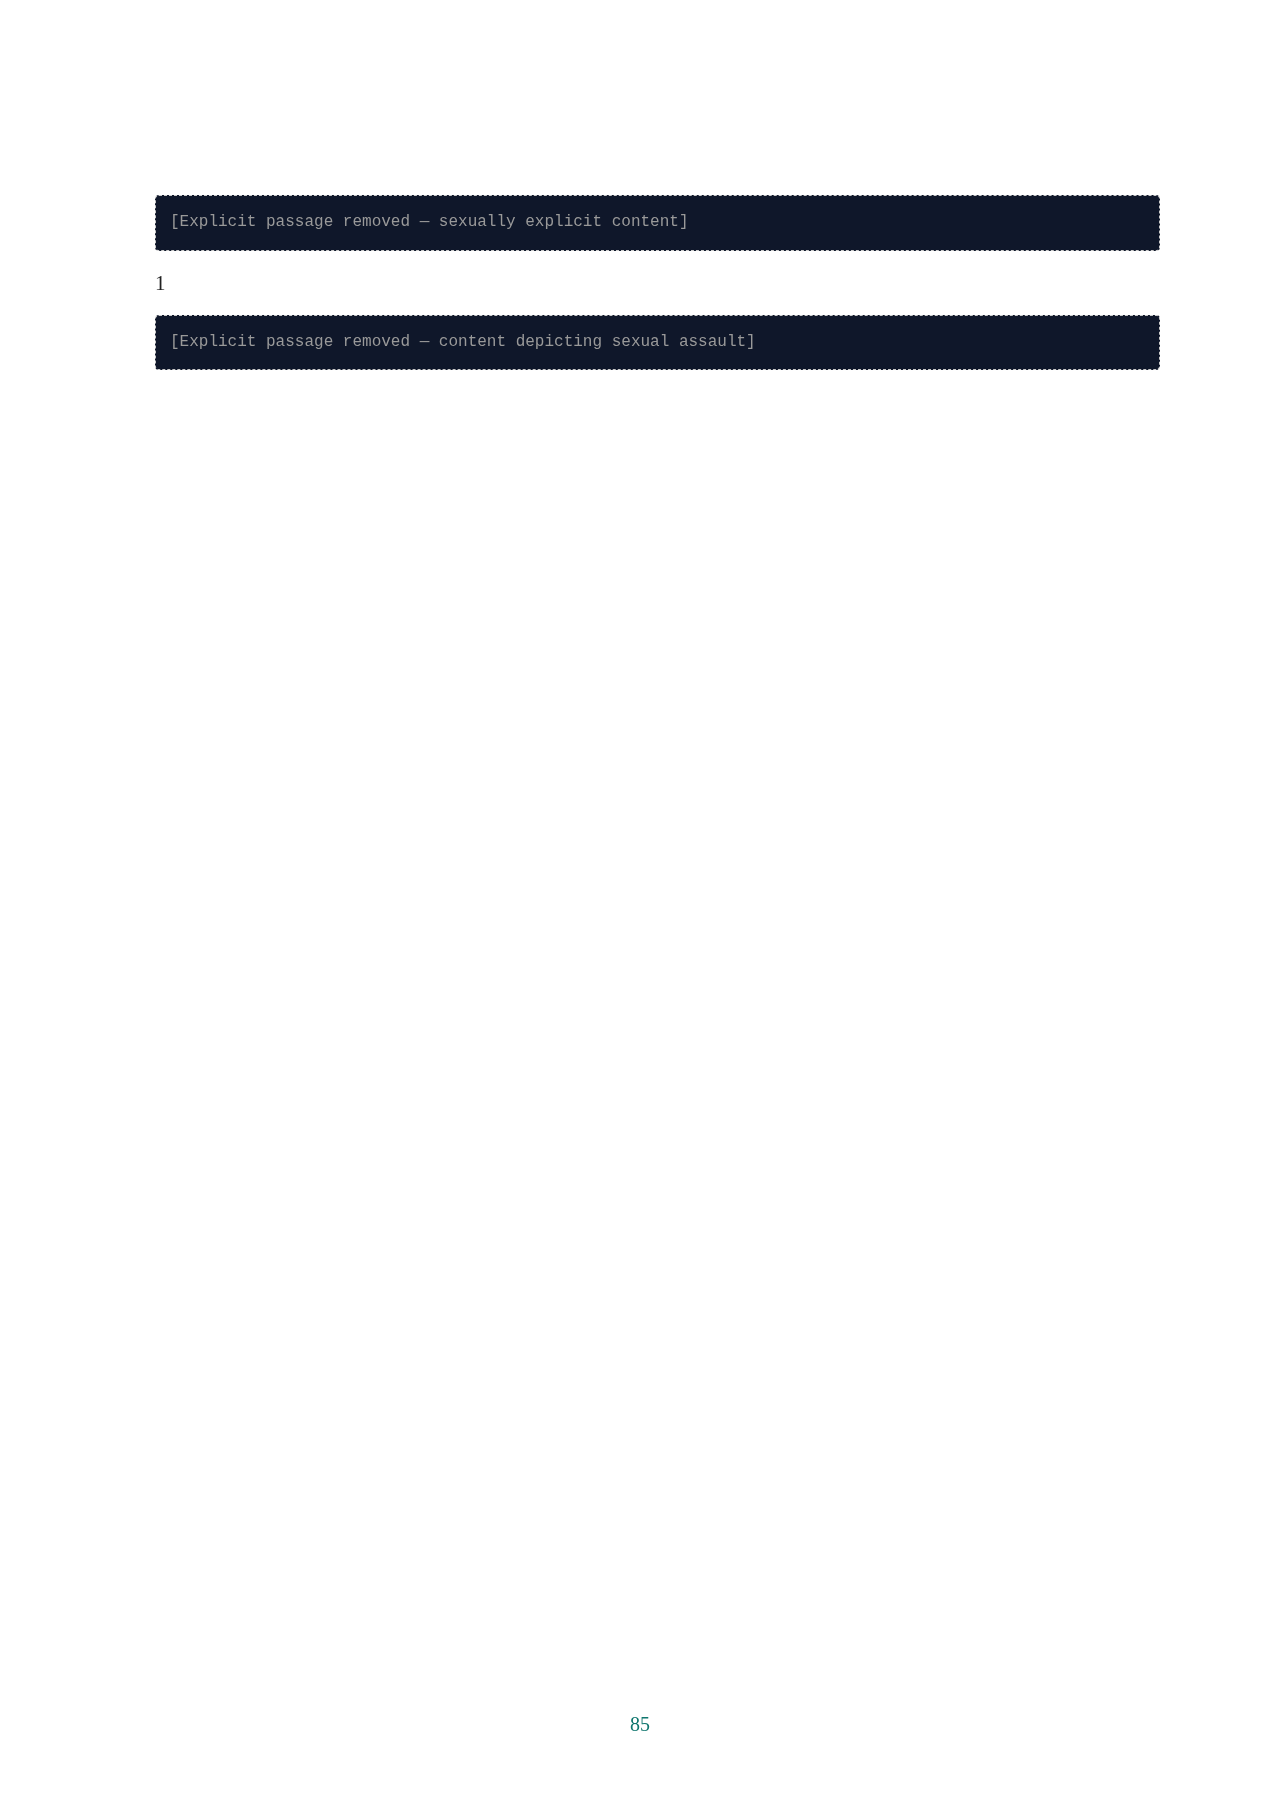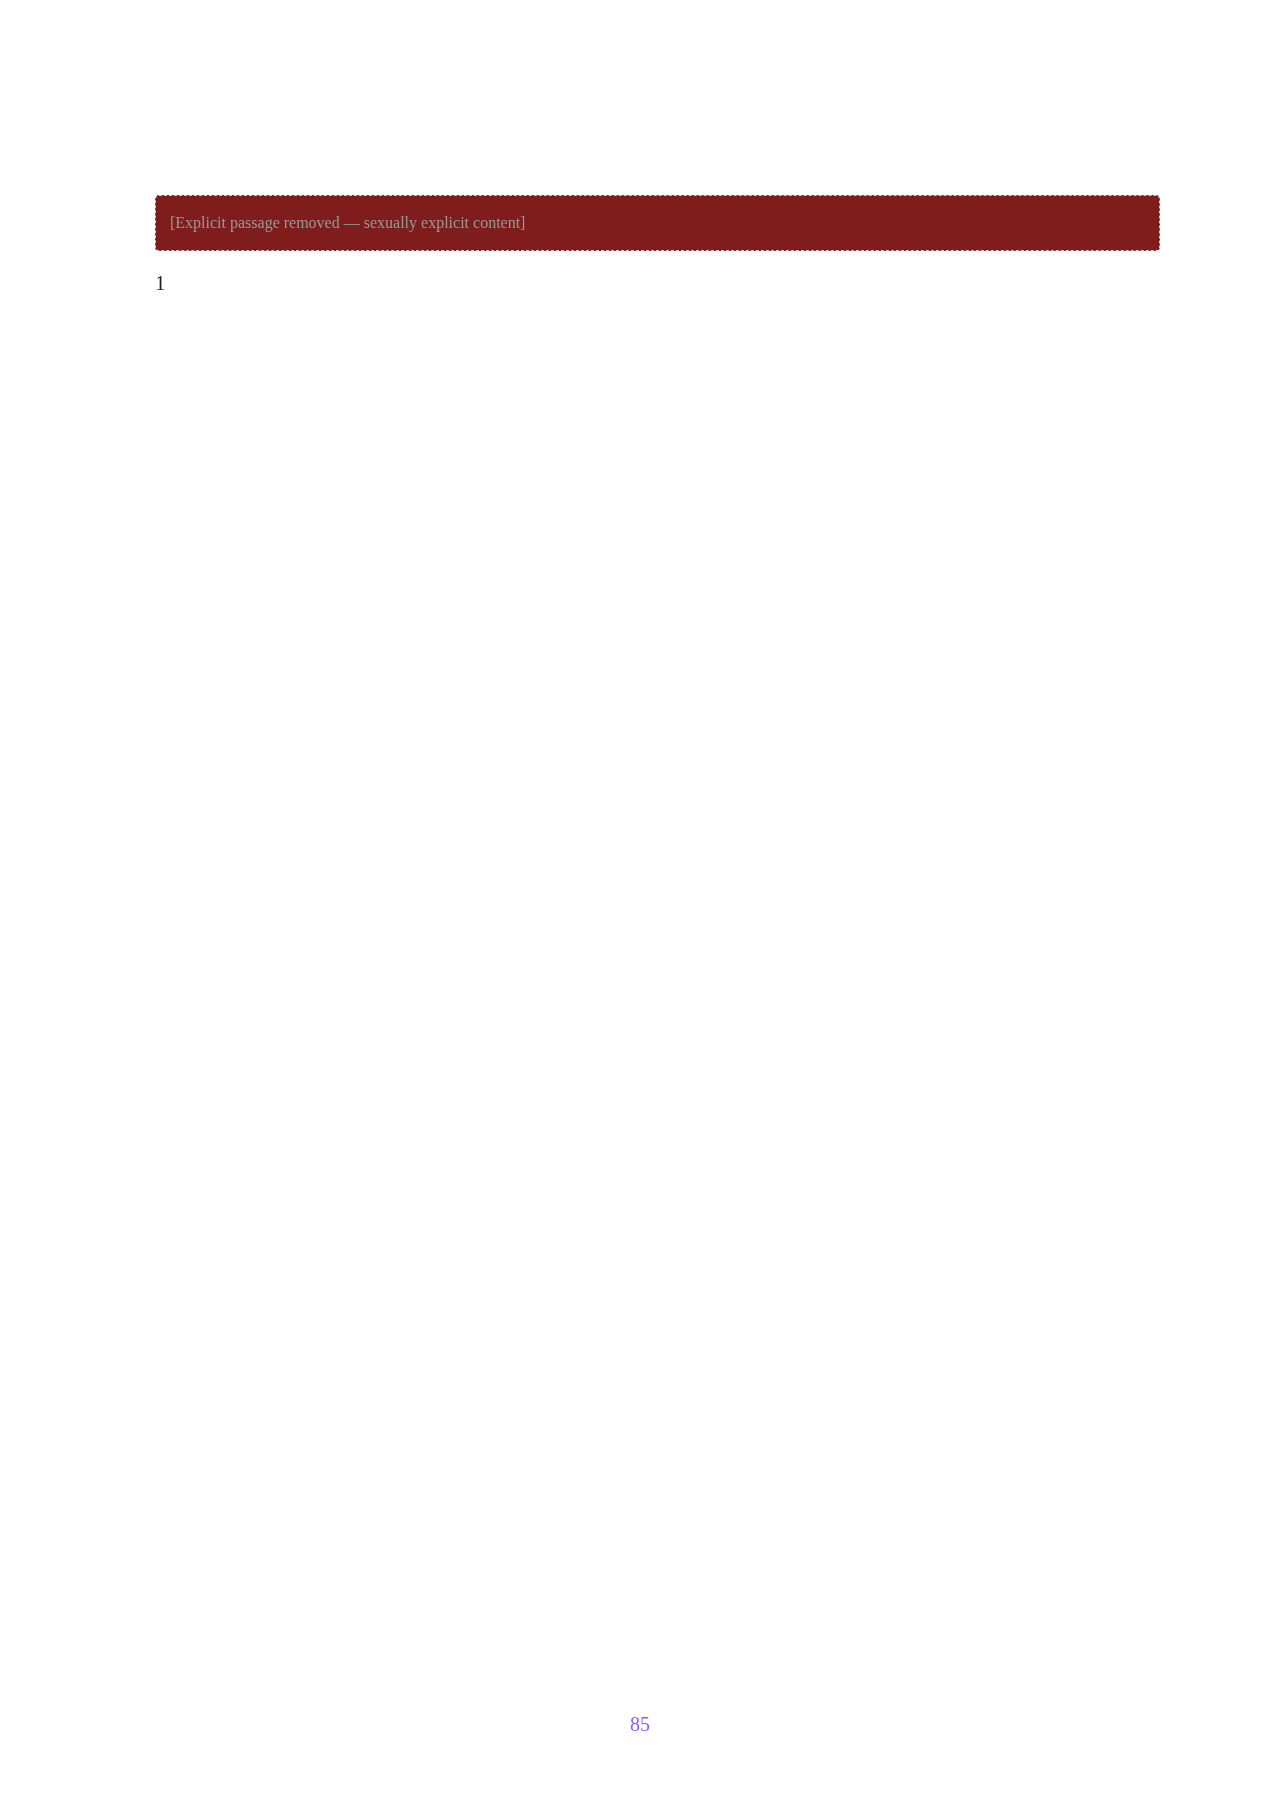--- a/index.html
+++ b/index.html
@@ -1,24 +1,25 @@
 <!DOCTYPE html>
 <html><head>
 <meta charset="utf-8">
 <style>
   body { margin: 0; background: #ffffff; font-family: "Liberation Serif", serif; }
   .page { width: 1280px; height: 1811px; position: relative; background: #ffffff; }
   .content { position: absolute; left: 155px; right: 120px; top: 185px; color: #222; font-size: 21px; line-height: 2.1; }
-  .redacted { color: #999; background: #7f1d1d; border: 1px dashed #ccc; padding: 10px 14px; margin: 10px 0; border-radius: 4px; font-family: Liberation Serif, serif; font-size: 16px; }
+  .redacted { color: #999; background: #0f172a; border: 1px dashed #ccc; padding: 10px 14px; margin: 10px 0; border-radius: 4px; font-family: Liberation Mono, monospace; font-size: 16px; }
   .chapter { margin-top: 60px; font-size: 21px; }
   .section-num { font-size: 21px; }
-  .page-number { position: absolute; bottom: 75px; left: 0; right: 0; text-align: center; font-size: 20px; color: #8b5cf6; }
+  .page-number { position: absolute; bottom: 75px; left: 0; right: 0; text-align: center; font-size: 20px; color: #0f766e; }
 </style>
 </head>
 <body>
 
 <div class="page">
   <div class="content">
     <div class="redacted">[Explicit passage removed — sexually explicit content]</div>
     <div class="section-num">1</div>
+    <div class="redacted">[Explicit passage removed — content depicting sexual assault]</div>
   </div>
   <div class="page-number">85</div>
 </div>
 
 </body></html>

